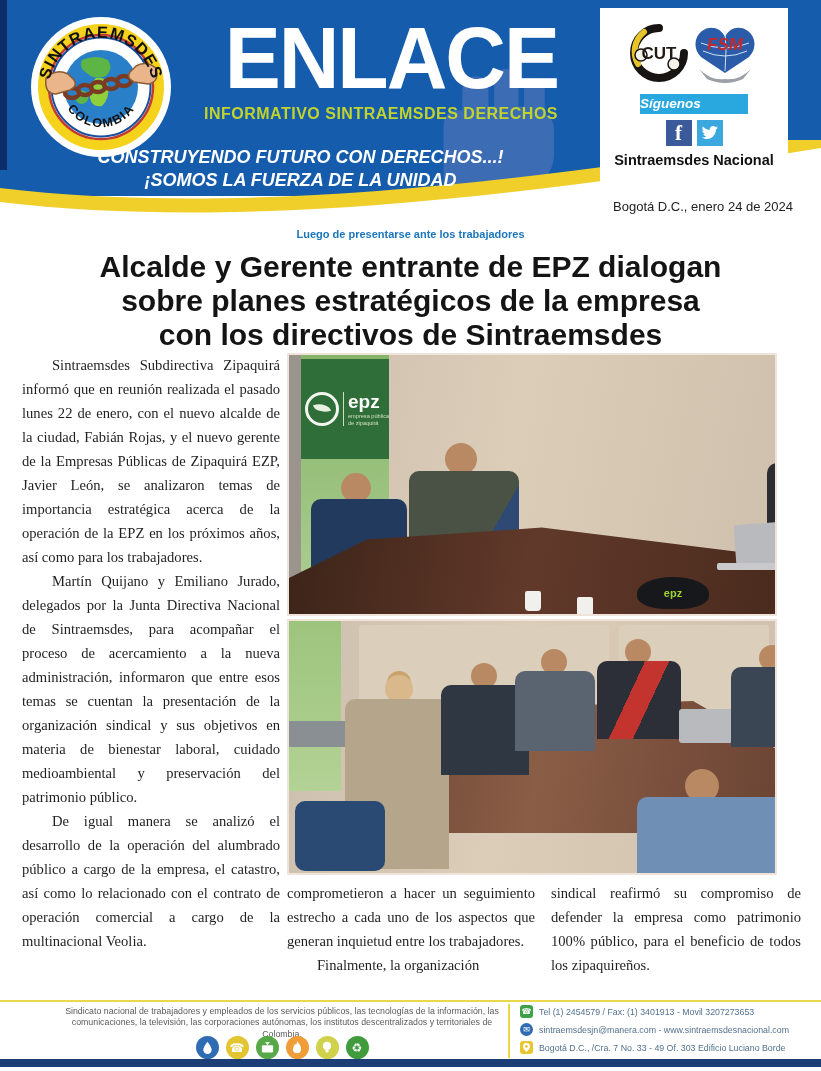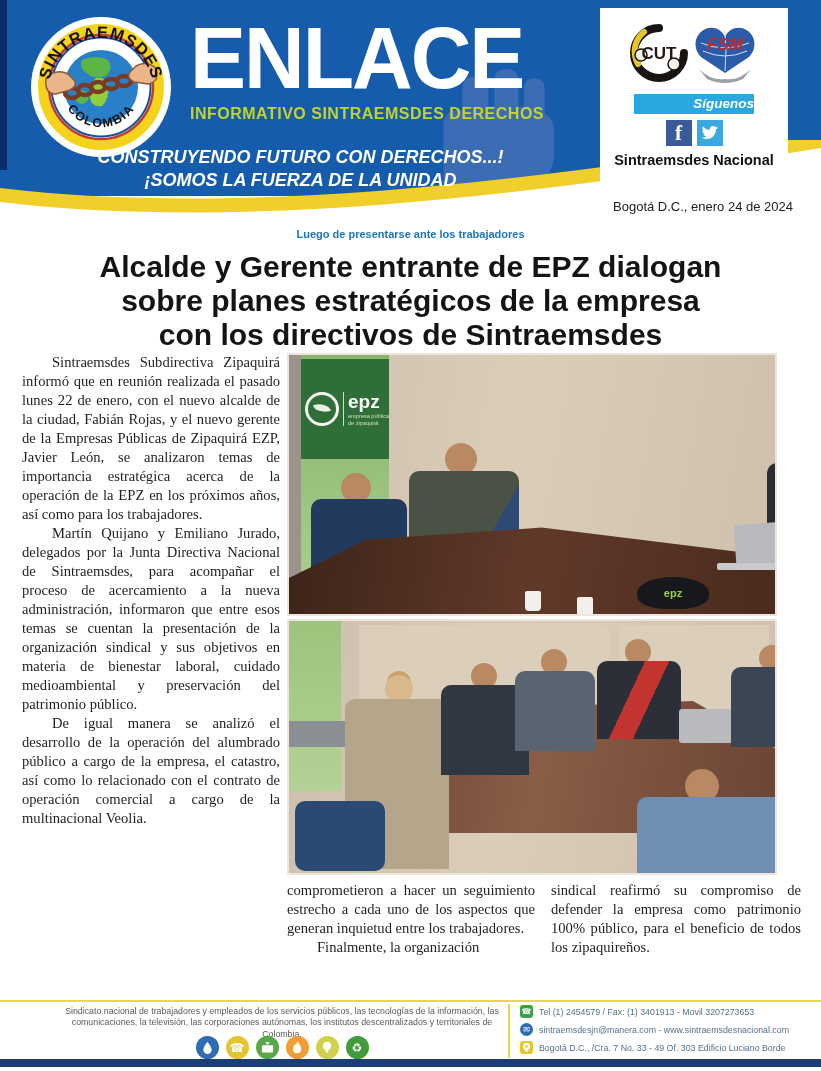--- a/index.html
+++ b/index.html
@@ -7,49 +7,49 @@
   .page {
     position:relative; width:821px; height:1071px; margin:0 auto;
     background:#ffffff; overflow:hidden;
     font-family:"Liberation Sans", sans-serif;
   }
   
   .header-blue { position:absolute; left:0; top:0; width:821px; height:196px; background:#155cac; z-index:1; }
   .edge-strip { position:absolute; left:0; top:0; width:7px; height:170px; background:#0b2e6a; z-index:2; }
   .wave-svg { position:absolute; left:0; top:140px; width:821px; height:94px; z-index:2; }
   .fist-svg { position:absolute; left:402px; top:24px; width:158px; height:178px; z-index:2; }
-  .masthead { position:absolute; left:190px; top:14px; width:368px; text-align:left; z-index:3; }
+  .masthead { position:absolute; left:190px; top:14px; width:368px; text-align:right; z-index:3; }
   .masthead .title {
     font-size:84px; font-weight:800; color:#ffffff; letter-spacing:-2px;
     transform:scaleY(1.04); transform-origin:top; line-height:1.0;
   }
   .masthead .subtitle { margin-top:7px; font-size:16px; font-weight:bold; color:#c1d32f; letter-spacing:0.5px; }
   .slogan { position:absolute; left:28px; top:146px; width:545px; z-index:3; text-align:center;
     color:#ffffff; font-style:italic; font-weight:800; font-size:18px; line-height:1.3; }
   .union-logo { position:absolute; left:30px; top:16px; width:142px; height:142px; z-index:3; }
   
   .social-box { position:absolute; left:600px; top:8px; width:188px; height:182px; background:#ffffff;
     z-index:4; display:flex; flex-direction:column; align-items:center; padding-top:8px; }
   .logos-row { display:flex; align-items:center; gap:3px; height:74px; }
-  .follow-btn { margin-top:4px; width:120px; height:20px; background:#29a8e0; color:#fff;
-    font-size:13.5px; font-weight:bold; font-style:italic; text-align:right; line-height:20px; cursor:pointer; }
+  .follow-btn { margin-top:4px; width:108px; height:20px; background:#29a8e0; color:#fff;
+    font-size:13.5px; font-weight:bold; font-style:italic; text-align:left; line-height:20px; cursor:pointer; }
   .sn-row { margin-top:6px; display:flex; gap:5px; }
   .sq-icon { width:26px; height:26px; display:flex; align-items:center; justify-content:center; cursor:pointer; }
   .fb { background:#3a5a9a; color:#fff; font-family:"Liberation Serif",serif; font-weight:bold; font-size:21px; }
   .tw { background:#3ba9e0; }
   .account-name { margin-top:6px; font-size:14.5px; font-weight:bold; color:#111; }
   
   .dateline { position:absolute; right:28px; top:199px; z-index:5; font-size:13px; color:#222; }
   .kicker { position:absolute; left:0; top:228px; width:100%; z-index:5; text-align:center;
     color:#1b75bc; font-weight:bold; font-size:11px; }
   .headline { position:absolute; left:0; top:250px; width:100%; z-index:5; text-align:center;
     font-size:30px; font-weight:bold; color:#141414; line-height:1.13; }
   
   .serif-col { position:absolute; font-family:"Liberation Serif", serif; font-size:14.6px;
-    line-height:19px; color:#1f1f1f; text-align:justify; z-index:5; }
+    line-height:24px; color:#1f1f1f; text-align:justify; z-index:5; }
   .serif-col p { text-indent:30px; }
   .col-left  { left:22px;  top:353px; width:258px; }
   .col-mid   { left:287px; top:881px; width:248px; }
   .col-right { left:551px; top:881px; width:250px; }
   .no-indent { text-indent:0 !important; }
   
   .photo { position:absolute; left:287px; width:490px; overflow:hidden; z-index:4;
     border:2px solid #efe3da; background:linear-gradient(100deg,#cdbfae,#dccdb9 45%,#cfc0ad); }
   .photo1 { top:353px; height:263px; }
   .photo2 { top:619px; height:256px; }

